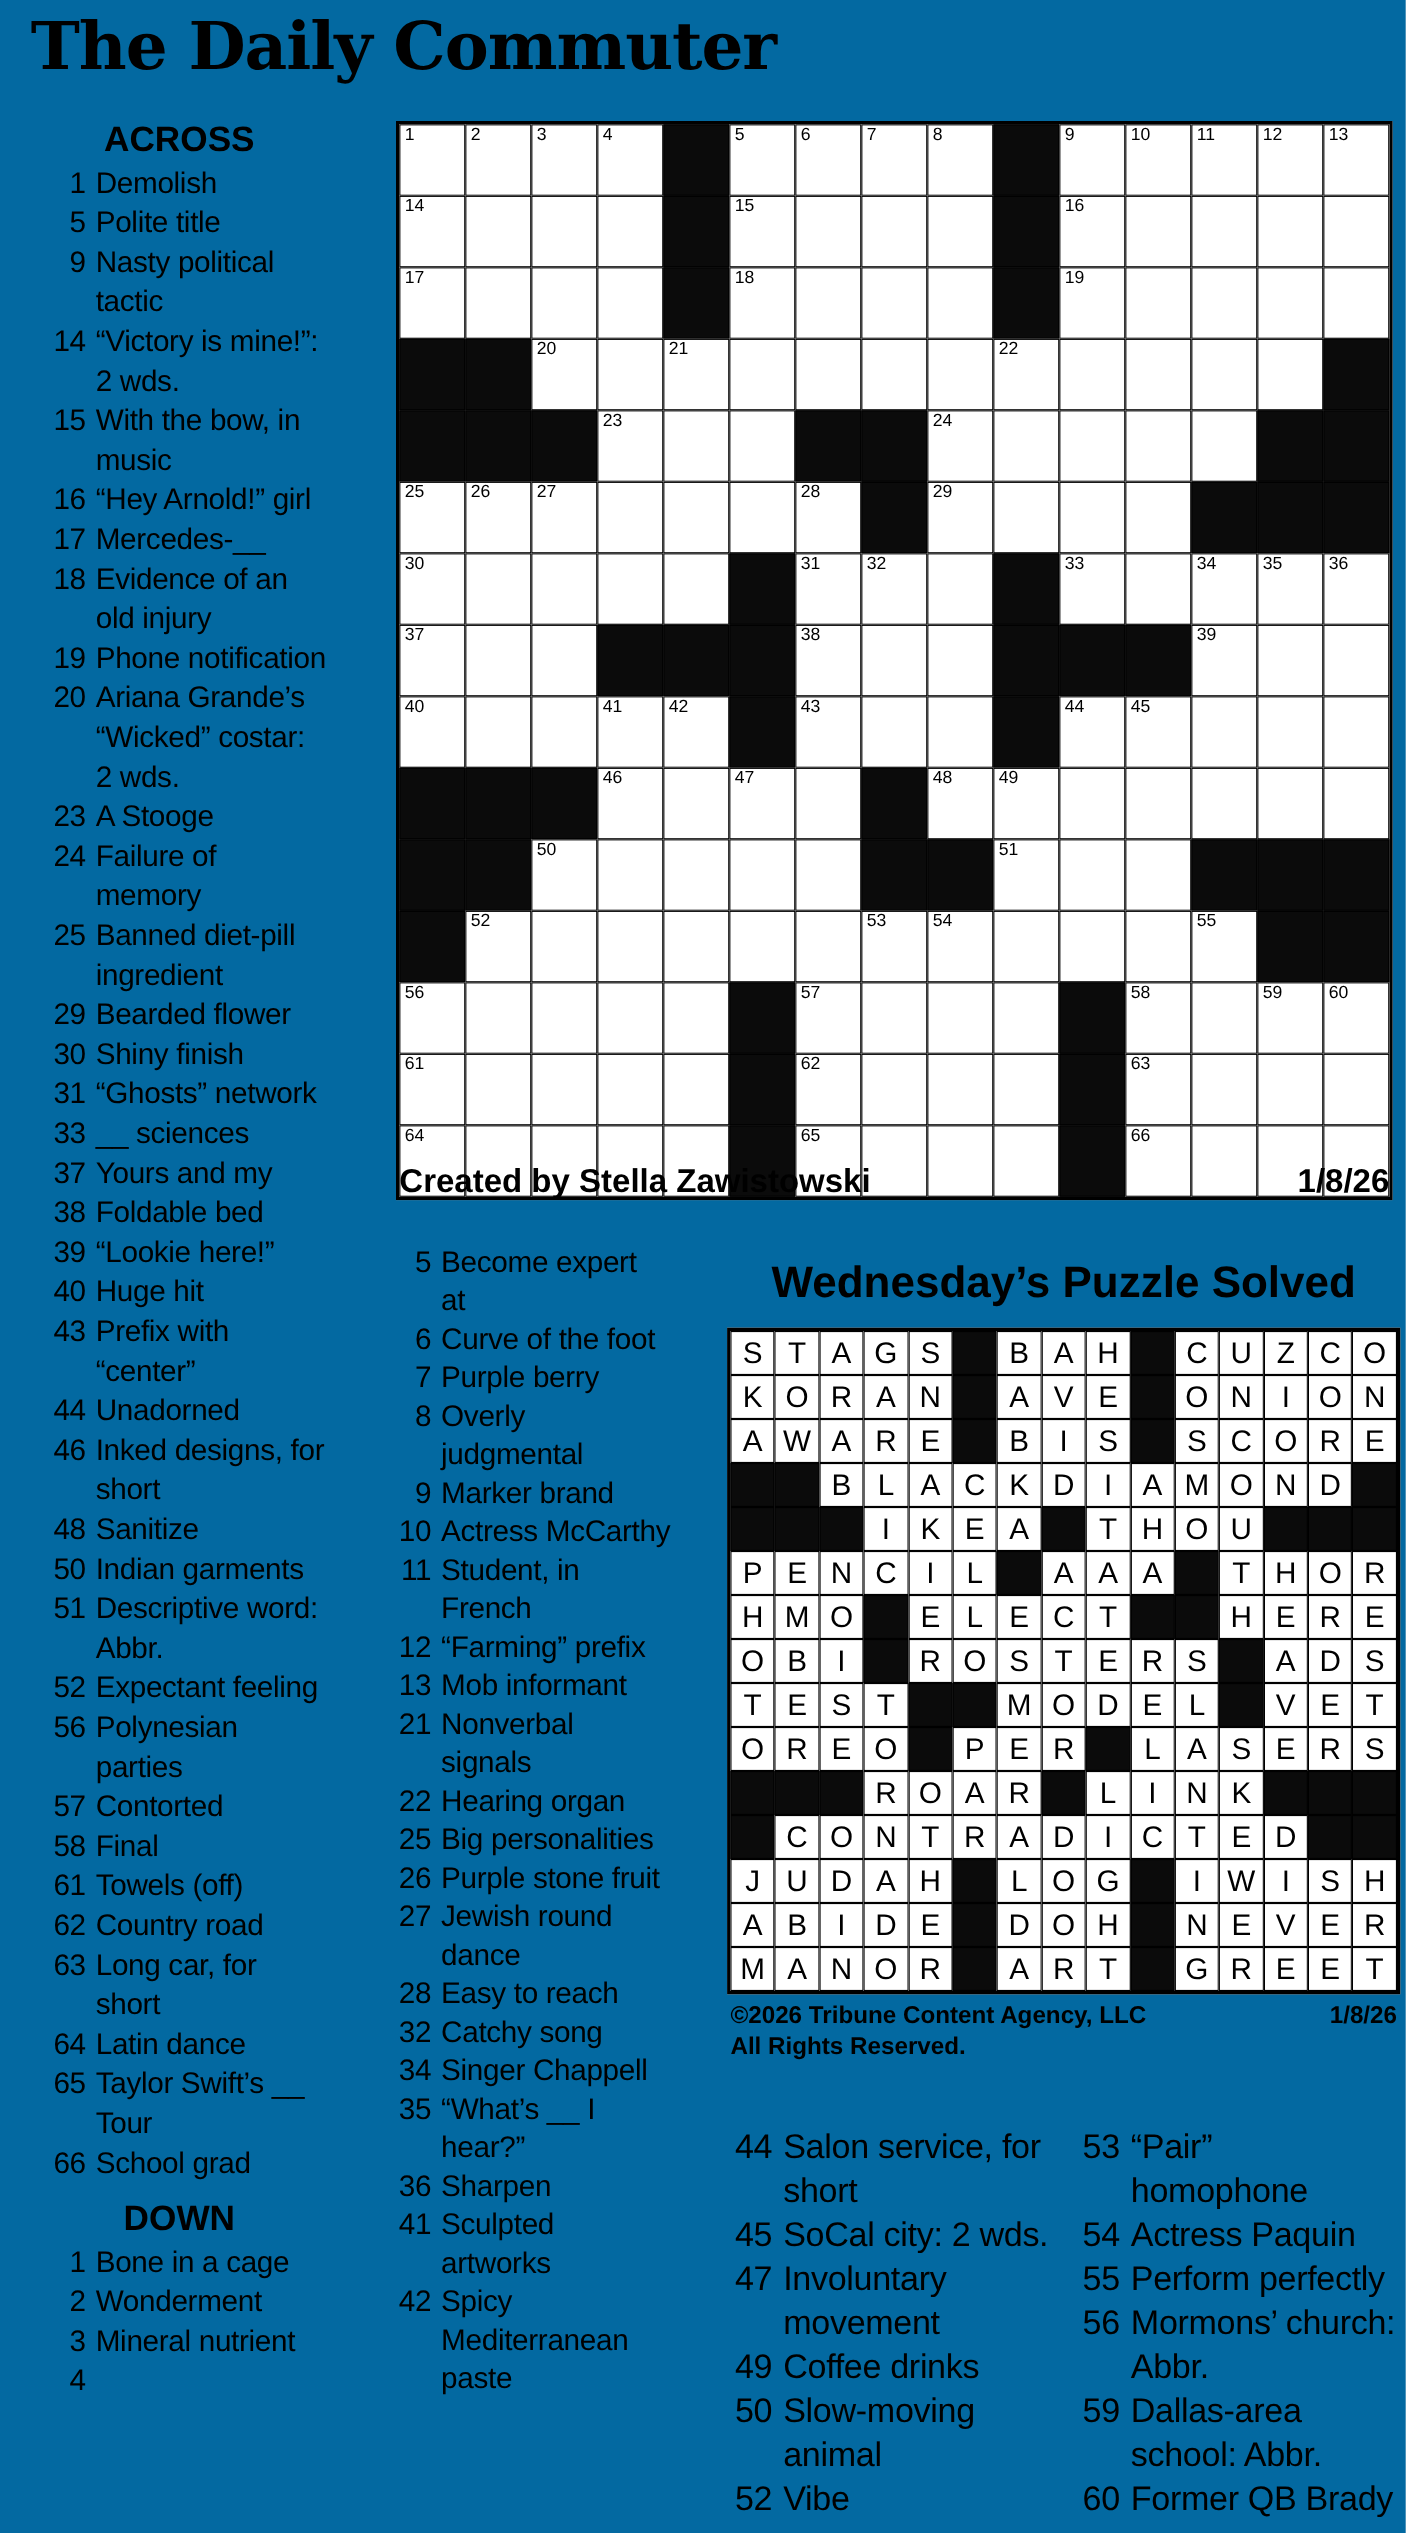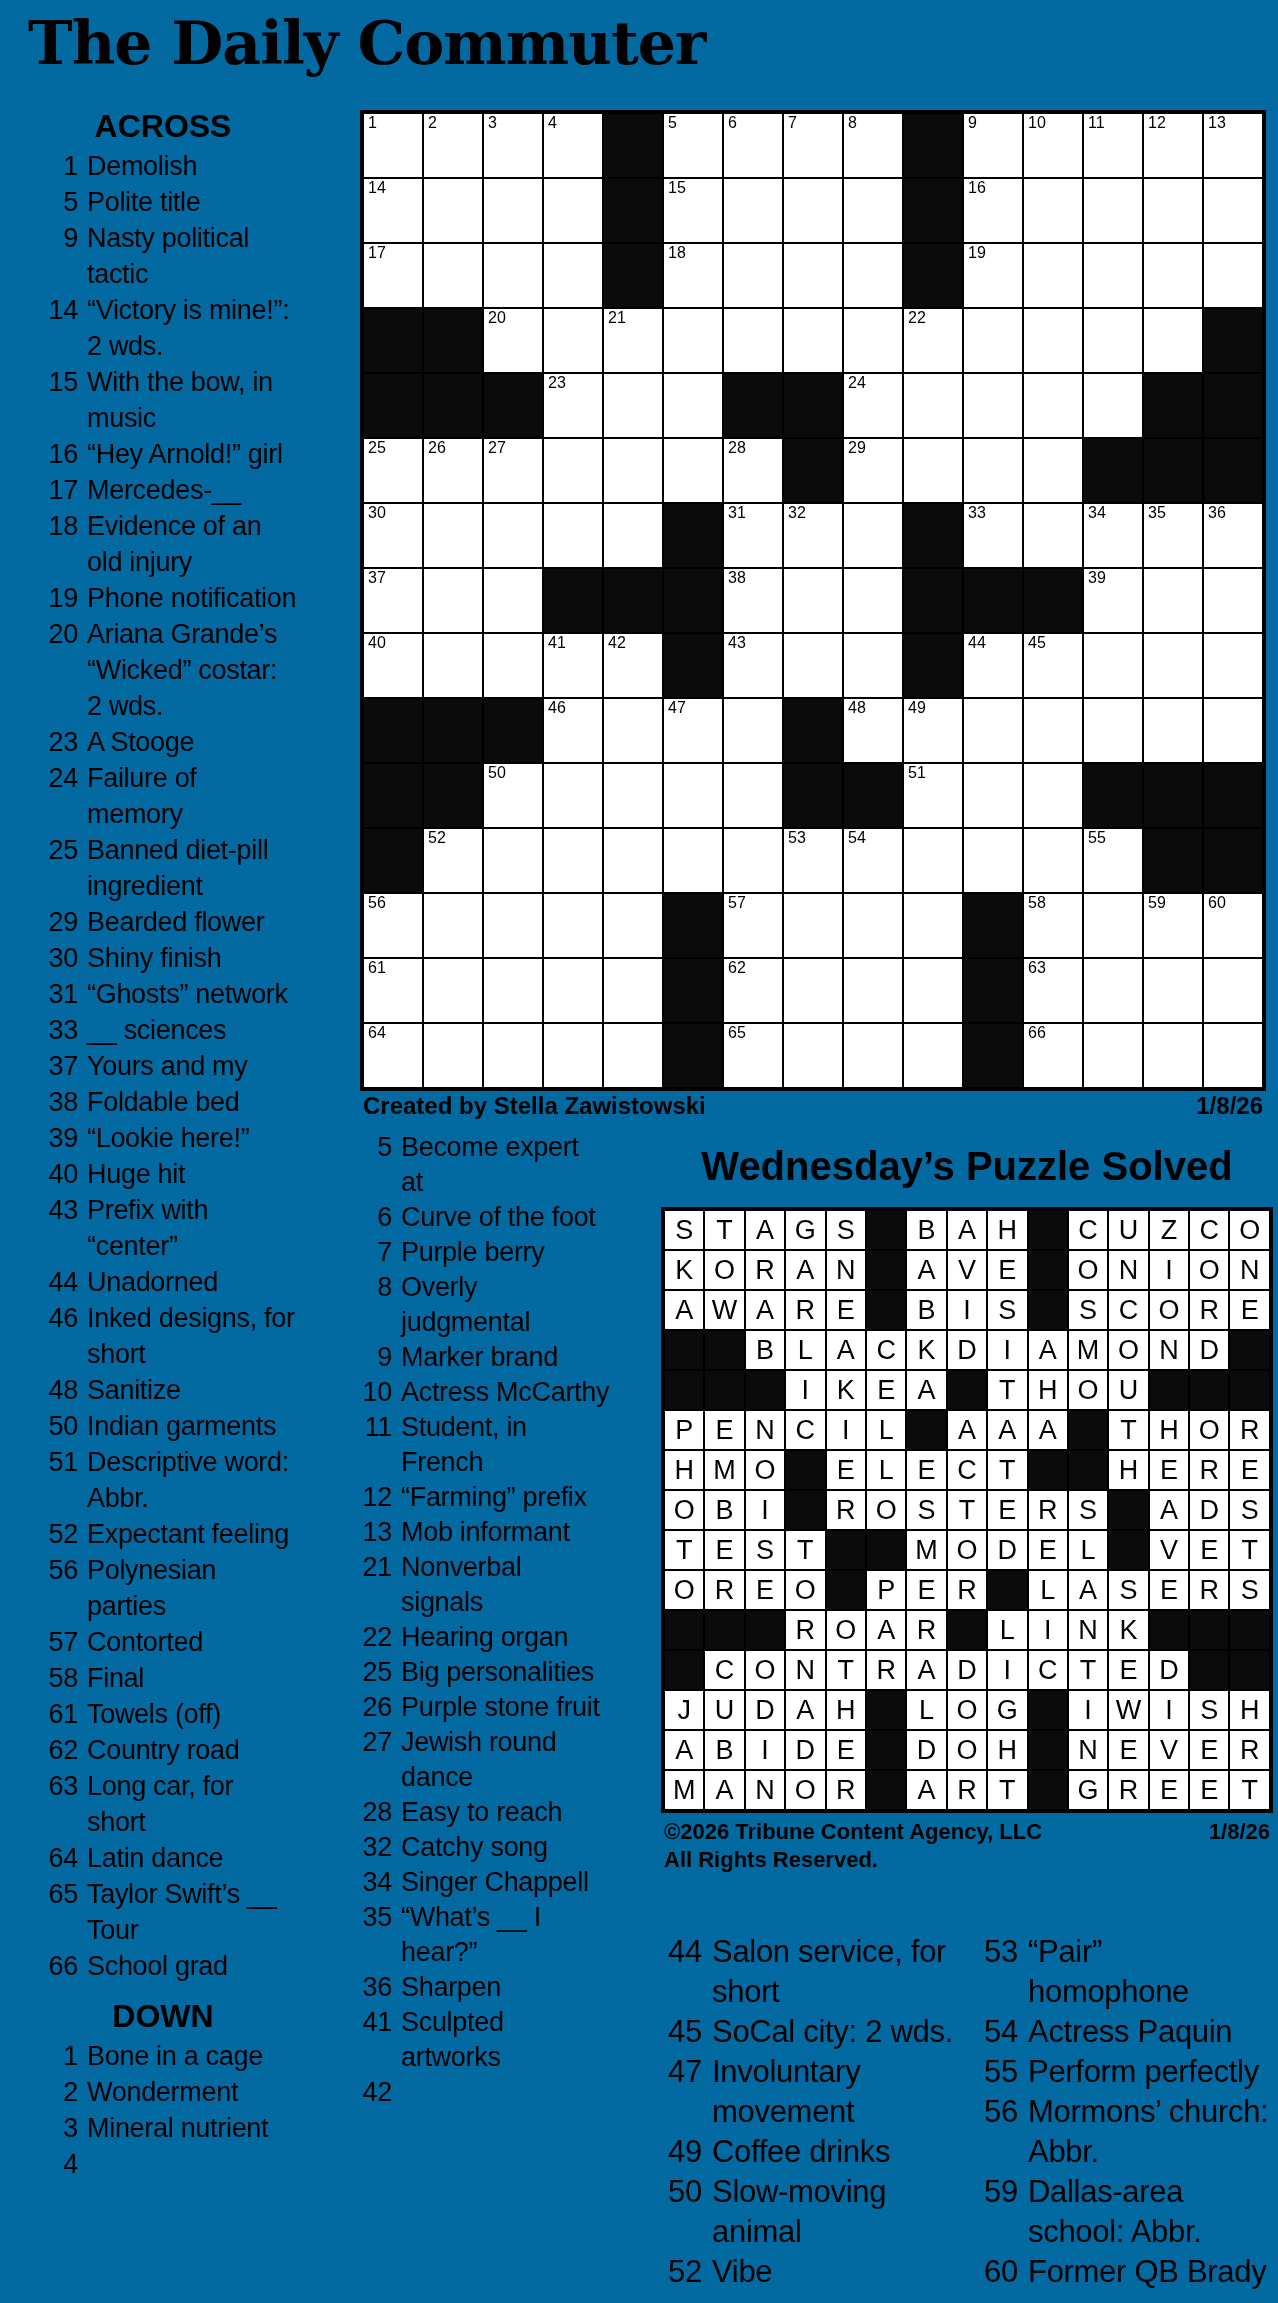--- a/index.html
+++ b/index.html
@@ -27,22 +27,22 @@
   .egridwrap{left:360px;top:110px;}
   .sgridwrap{left:661px;top:1207px;}
   .egrid{display:grid;grid-template-columns:repeat(15,60px);grid-auto-rows:65px;}
   .sgrid{display:grid;grid-template-columns:repeat(15,40.4px);grid-auto-rows:40px;}
   .cell{box-sizing:border-box;border:1px solid #000;position:relative;background:#fff;}
   .cell.black{background:#0b0b0b;}
   .cellnum{position:absolute;top:1px;left:4px;font-size:16px;line-height:1.05;}
   .sgrid .cell{display:flex;align-items:center;justify-content:center;}
   .letter{font-size:27px;font-weight:400;}
   
-  .byline{position:absolute;left:363px;top:1092px;width:900px;display:flex;
-          justify-content:space-between;font-weight:700;font-size:24px;align-items:center;}
+  .byline{position:absolute;left:363px;top:1058px;width:900px;display:flex;
+          justify-content:space-between;font-weight:700;font-size:30px;align-items:center;}
   .solved-title{position:absolute;left:664px;top:1144px;width:606px;text-align:center;
                 font-weight:700;font-size:40px;}
   .copyright{position:absolute;left:664px;top:1818px;width:606px;font-weight:700;
              font-size:22px;line-height:28px;}
   .crow{display:flex;justify-content:space-between;}
 </style>
 </head>
 <body>
 
 <div class="page">
@@ -686,20 +686,23 @@
           <span class="cn">36</span>
           <span class="ct">Sharpen</span>
         </div>
         <div class="clue">
           <span class="cn">41</span>
           <span class="ct">Sculpted
 artworks</span>
         </div>
         <div class="clue">
           <span class="cn">42</span>
+          <span class="ct">Spicy
+Mediterranean
+paste</span>
         </div>
       </div>
   </div>
 
   <div class="solved-title">Wednesday’s Puzzle Solved</div>
   <div class="gridwrap sgridwrap">
     <div class="sgrid" id="solved-grid">
         <div class="cell">
           <span class="letter">S</span>
         </div>

